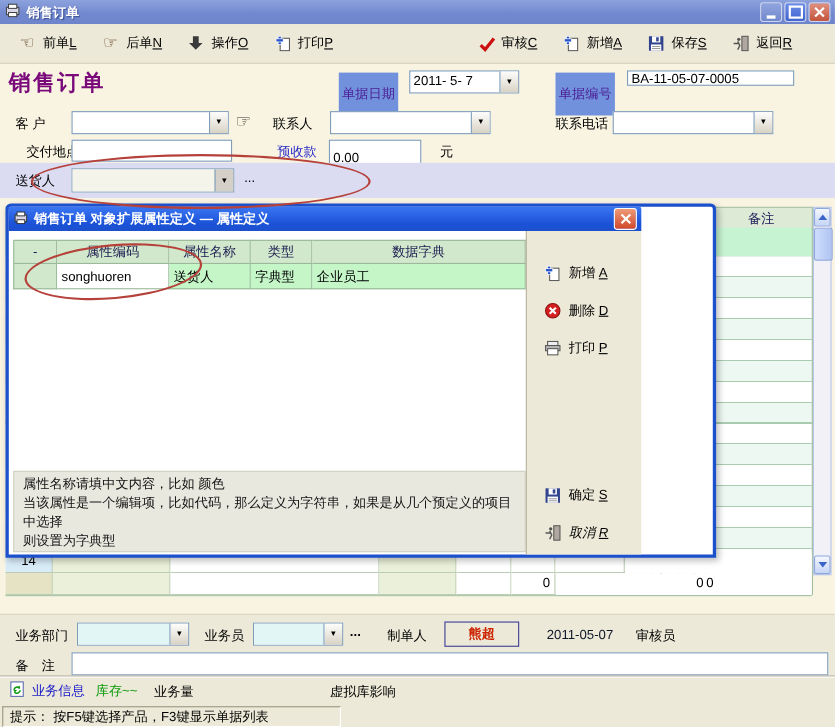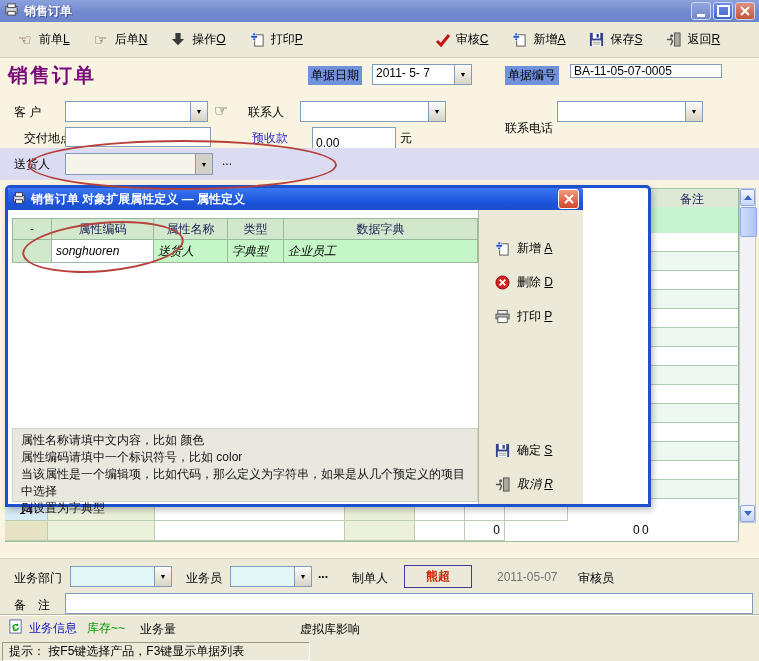--- a/index.html
+++ b/index.html
@@ -24,21 +24,21 @@
   #toolbar{left:0;top:22px;width:759px;height:35px;background:#ece9d8;border-bottom:1px solid #d6d2bc;
     display:flex;align-items:center;}
   .tbtn{display:flex;align-items:center;gap:5px;padding:3px 6px;cursor:default;}
   .tbtn .ico{width:16px;height:16px;display:inline-flex;}
   .key{text-decoration:underline;}
   .sp1{width:12px;} .sp2{width:120px;}
   .handglyph{font-size:15px;line-height:15px;color:#5a3a1a;}
 
   
   .lbl{color:#000;}
-  .bluelbl{background:#7191dc;color:#000000;padding:1px 3px;}
+  .bluelbl{background:#7191dc;color:#4c1d95;padding:11px 3px;}
   .field{background:#fff;border:1px solid #7f9db9;box-sizing:border-box;display:flex;align-items:center;padding:0 3px;}
   .combo{background:#fff;border:1px solid #7f9db9;box-sizing:border-box;display:flex;}
   .combo .val{flex:1;padding:1px 3px;overflow:hidden;white-space:nowrap;}
   .combo .cbtn{width:16px;background:linear-gradient(#fdfdfb,#d9d3c6);border-left:1px solid #7f9db9;
     display:flex;align-items:center;justify-content:center;}
   .combo .cbtn::after{content:"▼";font-size:7px;color:#000;}
   .cyan .val{background:#e2f6f6;}
   #pagetitle{font-size:20px;font-weight:bold;color:#7a0a7a;letter-spacing:2px;}
 
   
@@ -66,38 +66,38 @@
     background:linear-gradient(180deg,#3a76f2 0%,#1b52d8 70%,#1c50cc 100%);
     display:flex;align-items:center;padding:0 4px;box-sizing:border-box;color:#fff;border-radius:2px 2px 0 0;}
   #dlgtitle .t{font-weight:bold;margin-left:5px;}
   #dlgclose{width:19px;height:18px;background:linear-gradient(#ef9a77,#d1482c);border:1px solid #fff;
     border-radius:3px;display:flex;align-items:center;justify-content:center;}
   .dtable{position:absolute;display:flex;}
   .dth{box-sizing:border-box;background:#d2e8cc;border:1px solid #9ab89a;border-left:none;
     display:flex;align-items:center;justify-content:center;color:#1a1a50;}
   .dth:first-child{border-left:1px solid #9ab89a;}
   .dtc{box-sizing:border-box;background:#c4f6c8;border:1px solid #9ab89a;border-left:none;border-top:none;
-    display:flex;align-items:center;padding:0 4px;font-style:italic;}
+    display:flex;align-items:center;padding:0 4px;}
   .dtc:first-child{border-left:1px solid #9ab89a;background:#d2e8cc;}
   .dtc.white{background:#fff;}
   #dlghints{position:absolute;left:4px;top:240px;width:466px;height:74px;background:#e9e8df;
     border:1px solid #d2d0c2;box-sizing:border-box;padding:3px 8px;line-height:17px;color:#111;}
   #dlgright{position:absolute;left:470px;top:22px;width:105px;height:294px;background:#ece9d8;
     border-left:1px solid #b8b4a0;box-sizing:border-box;}
   .dbtn{position:absolute;left:16px;display:flex;align-items:center;gap:6px;cursor:default;justify-content:center;}
   .dbtn .ico{width:16px;height:16px;display:inline-flex;}
 
   
   #bottompanel{left:0;top:558px;width:759px;height:82px;background:#ece9d8;border-top:1px solid #d8d4c0;}
   #inforow{left:0;top:615px;width:759px;height:24px;border-top:1px solid #fff;box-shadow:0 -1px 0 #b8b4a4;
     display:flex;align-items:center;}
   #statusbar{left:0;top:640px;width:759px;height:21px;background:#ece9d8;display:flex;gap:16px;padding:2px 2px 0 2px;box-sizing:border-box;}
   .sunken{border:1px solid;border-color:#9a9782 #ffffff #ffffff #9a9782;padding:1px 6px;display:flex;align-items:center;box-sizing:border-box;}
   .makerbox{border:1px solid #3c3c96;color:#cc2200;font-weight:bold;display:flex;align-items:center;justify-content:center;}
-  .teal{color:#737373;}
+  .teal{color:#0f172a;}
   .blue{color:#1515c8;}
   .green{color:#0a9a0a;}
 </style>
 </head>
 <body>
 
 <div id="app">
 
   <div id="titlebar" class="abs">
     <span class="ico">
@@ -218,30 +218,30 @@
   <div class="abs combo" style="left:65px;top:101px;width:143px;height:21px;">
     <span class="val"></span>
     <span class="cbtn"></span>
   </div>
   <div class="abs handglyph" style="left:214px;top:103px;font-size:16px;color:#333;">☞</div>
   <div class="abs lbl" style="left:248px;top:104px;">联系人</div>
   <div class="abs combo" style="left:300px;top:101px;width:146px;height:21px;">
     <span class="val"></span>
     <span class="cbtn"></span>
   </div>
-  <div class="abs lbl" style="left:505px;top:120px;">联系电话</div>
+  <div class="abs lbl" style="left:505px;top:104px;">联系电话</div>
   <div class="abs combo" style="left:557px;top:101px;width:146px;height:21px;">
     <span class="val"></span>
     <span class="cbtn"></span>
   </div>
 
   <div class="abs lbl" style="left:8px;top:130px;margin-left:16px;">交付地点</div>
   <div class="abs field" style="left:65px;top:127px;width:146px;height:20px;"></div>
   <div class="abs" style="left:252px;top:130px;color:#2a2ac8;">预收款</div>
-  <div class="abs field" style="left:312px;top:127px;width:84px;height:32px;">
+  <div class="abs field" style="left:299px;top:127px;width:84px;height:32px;">
     <span>0.00</span>
   </div>
   <div class="abs lbl" style="left:400px;top:130px;">元</div>
 
   <div id="shipperrow" class="abs">
     <div class="abs lbl" style="left:14px;top:8px;">送货人</div>
     <div class="abs combo" style="left:65px;top:5px;width:148px;height:22px;">
       <span class="val" style="background:#f4f4ea;"></span>
       <span class="cbtn" style="background:#d4d0c8;"></span>
     </div>
@@ -335,21 +335,20 @@
     <div class="dtable" style="left:4px;top:52px;height:23px;">
       <span class="dtc" style="width:40px;"></span>
       <span class="dtc white" style="width:102px;">songhuoren</span>
       <span class="dtc" style="width:74px;">送货人</span>
       <span class="dtc" style="width:56px;">字典型</span>
       <span class="dtc" style="width:194px;">企业员工</span>
     </div>
 
     <div id="dlghints">
       <div>属性名称请填中文内容，比如 颜色</div>
-      <div>属性编码请填中一个标识符号，比如 color</div>
       <div>当该属性是一个编辑项，比如代码，那么定义为字符串，如果是从几个预定义的项目中选择</div>
       <div>则设置为字典型</div>
     </div>
 
     <div id="dlgright">
       <div class="dbtn" style="top:30px;">
         <span class="ico">
           <svg width="15" height="15" viewBox="0 0 16 16">
               <rect x="5" y="3" width="9" height="12" fill="#fff" stroke="#555"></rect>
               <g fill="#2653c9" stroke="#fff" stroke-width="0.7">

